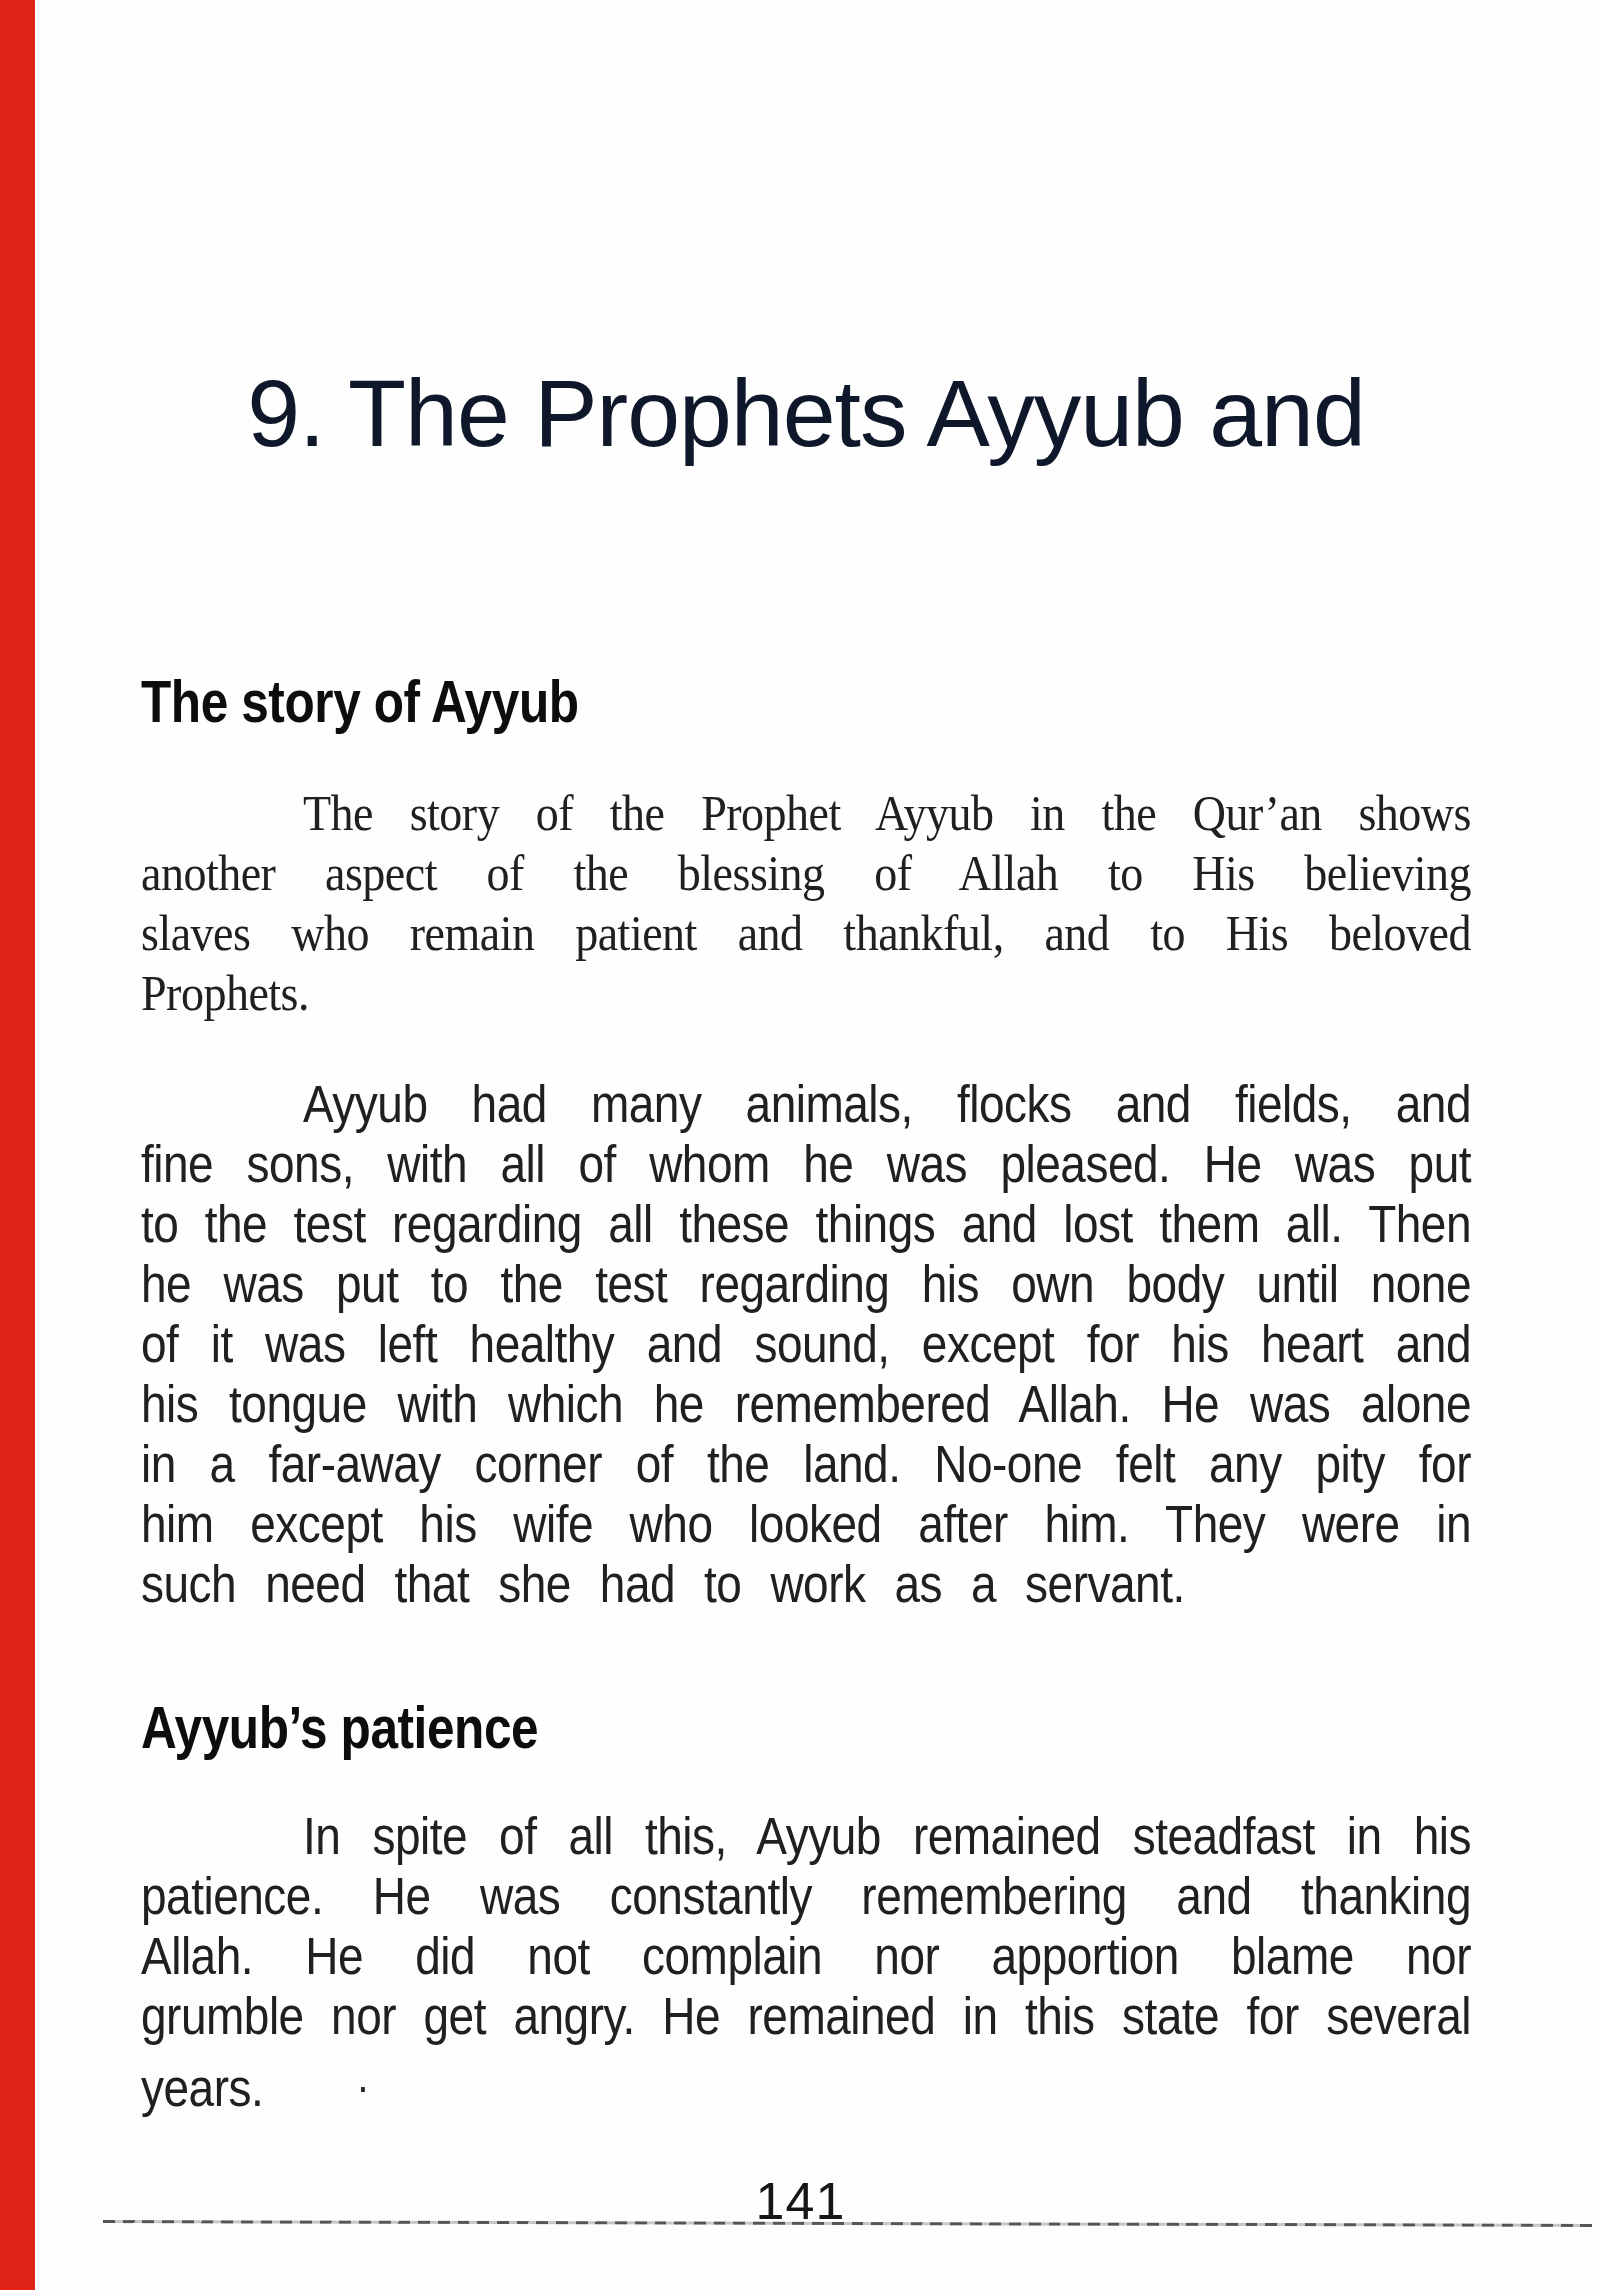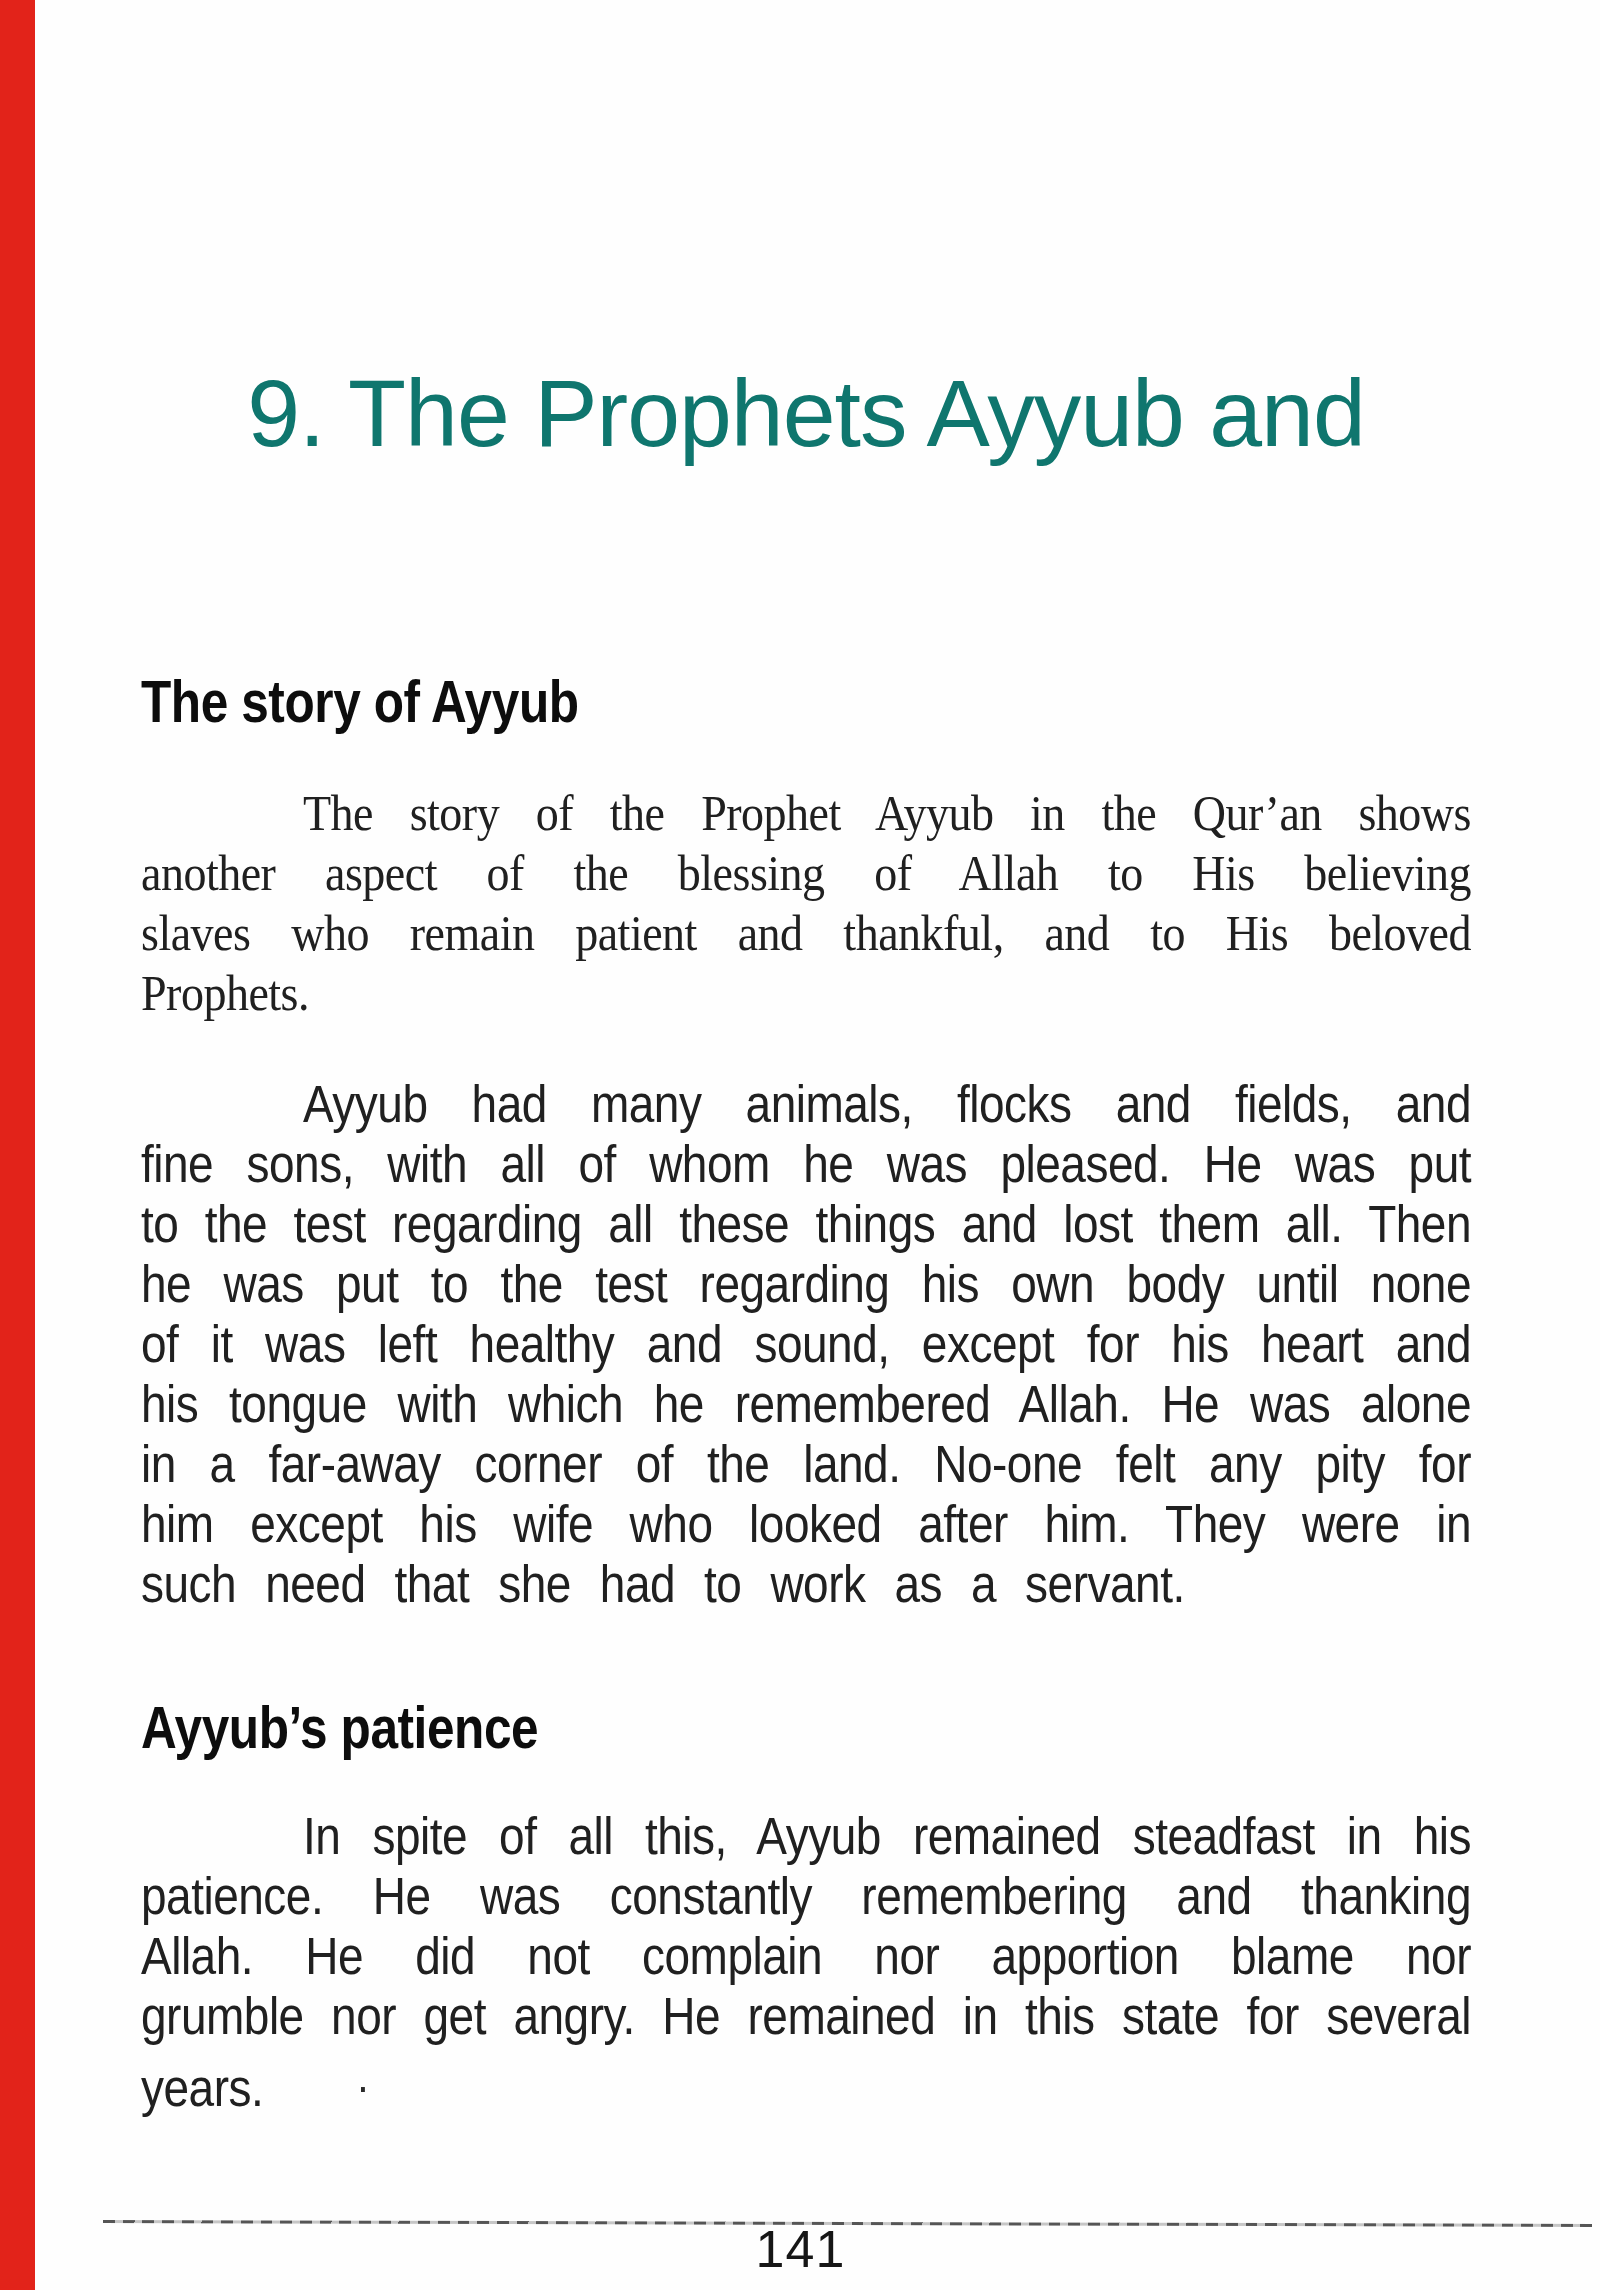--- a/index.html
+++ b/index.html
@@ -12,21 +12,21 @@
     color:#1f1f1f;
   }
   .edge-strip{
     position:absolute;left:0;top:0;width:35px;height:2290px;
     background:#e2231a;
   }
   .column{position:absolute;left:141px;width:1330px;}
   .title{
     top:358px;text-align:center;
     font-size:95px;line-height:111px;
-    color:#0f766e;letter-spacing:-1px;
+    color:#0f172a;letter-spacing:-1px;
   }
   .title .tline{display:block;}
   .heading{
     font-weight:700;font-size:59px;line-height:69px;
     color:#0d0d0d;letter-spacing:-0.5px;
     transform:scaleX(0.84);transform-origin:0 50%;
     white-space:nowrap;
   }
   .h1{top:668px;}
   .h2{top:1694px;}
@@ -44,21 +44,21 @@
   .indent{padding-left:162px;}
   .last{text-align-last:left;}
   .wide{word-spacing:16.7px;}
   .stray-dot{
     display:inline-block;margin-left:94px;
     font-size:41px;vertical-align:12.8px;color:#2a2a2a;
   }
   .folio{
     position:absolute;left:0;top:2171px;width:1601px;
     height:60px;line-height:60px;text-align:center;
-    font-size:52px;color:#161616;letter-spacing:1px;margin-top:48px;
+    font-size:52px;color:#161616;letter-spacing:1px;
   }
   .dashed-rule{
     position:absolute;left:103px;top:2220px;
     width:1489px;height:3px;
     background:repeating-linear-gradient(90deg,
       #555 0px,#555 11.8px,
       #c6c6c6 11.8px,#c6c6c6 19.7px);
     transform:rotate(0.15deg);transform-origin:0 50%;
   }
 </style>

